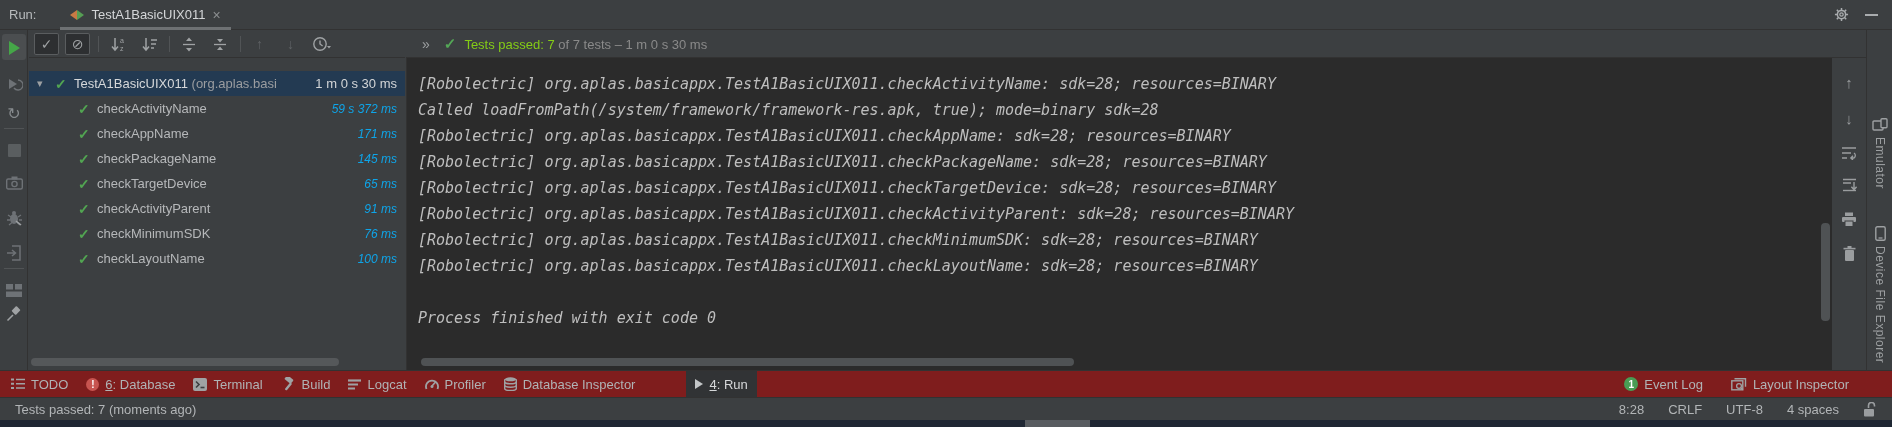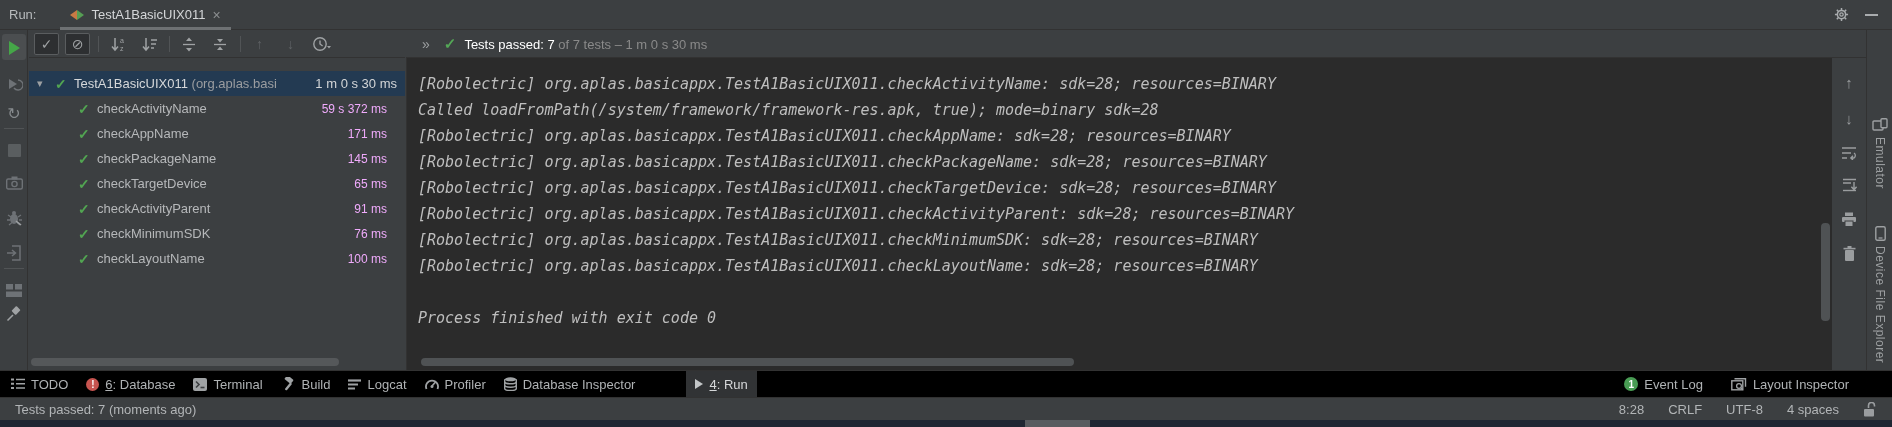--- a/index.html
+++ b/index.html
@@ -30,21 +30,21 @@
     display:flex; align-items:center; }
   .tbtn { width:25px; height:22px; display:flex; align-items:center; justify-content:center;
     margin-left:6px; border-radius:2px; color:#9fa2a4; font-size:14px; }
   .tbtn.pressed { background:#2d2f31; box-shadow:inset 0 0 0 1px #5a5d5f; }
   .tbtn.disabled { color:#5f6265; }
   .tb-sep { width:1px; height:16px; background:#515456; margin-left:8px; }
   .icon-svg { display:block; }
   .overflow-chevron { margin-left:88px; color:#9da0a2; font-size:14px; }
   .summary { display:flex; align-items:center; gap:8px; margin-left:14px; white-space:nowrap; }
   .summary-check { color:#54a857; font-weight:bold; font-size:15px; }
-  .summary-strong { color:#ffffff; }
+  .summary-strong { color:#84cc16; }
   .summary-rest { color:#8a8a8a; }
   
   .left-strip { position:absolute; left:0; top:30px; width:28px; height:340px;
     border-right:1px solid #323232; }
   .ls-item { position:absolute; left:0; width:28px; height:24px;
     display:flex; align-items:center; justify-content:center; }
   .ls-btn-bg { position:absolute; left:2px; top:-2px; width:24px; height:26px;
     background:#4b4e50; border-radius:3px; }
   .play-tri { position:relative; width:0; height:0; border-top:7px solid transparent;
     border-bottom:7px solid transparent; border-left:11px solid #45a648; }
@@ -56,21 +56,21 @@
   .tree-row { position:relative; height:25px; display:flex; align-items:center; white-space:nowrap; }
   .tree-row.selected { background:#233a52; }
   .tw-chevron { position:absolute; left:8px; color:#9da0a2; font-size:11px; }
   .tw-check { color:#52a552; font-weight:bold; font-size:14px; }
   .root-check { position:absolute; left:26px; }
   .root-label { position:absolute; left:45px; color:#d6d8da; }
   .root-pkg { color:#9b9da0; }
   .root-time { position:absolute; right:8px; color:#d3d5d7; }
   .case-check { position:absolute; left:49px; }
   .case-label { position:absolute; left:68px; color:#b6b8ba; }
-  .case-time { position:absolute; right:18px; color:#f0abfc; font-size:12px; }
+  .case-time { position:absolute; right:8px; color:#0ea5e9; font-size:12px;font-style:italic; }
   .tree-hscroll { position:absolute; left:2px; bottom:4px; width:308px; height:8px;
     background:#55585a; border-radius:4px; }
   .console-panel { position:absolute; left:406px; top:57px; width:1426px; height:313px;
     background:#2b2b2b; border-top:1px solid #323232; border-left:1px solid #323232; overflow:hidden; }
   .console-lines { padding:13px 0 0 11px;font-style:italic; }
   .console-line { font-family:"DejaVu Sans Mono","Liberation Mono",monospace;
     font-size:15px; line-height:26px; min-height:26px; color:#bebebe; white-space:pre; }
   .console-hscroll { position:absolute; left:14px; bottom:4px; width:653px; height:8px;
     background:#4f5254; border-radius:4px; }
   .console-vscroll { position:absolute; right:2px; top:165px; width:9px; height:98px;
@@ -79,21 +79,21 @@
     background:#3c3f41; border-top:1px solid #323232; }
   .ci { position:absolute; left:0; width:34px; display:flex; justify-content:center; color:#9a9d9f; font-size:15px; }
   
   .right-strip { position:absolute; left:1866px; top:30px; width:26px; height:368px;
     background:#3c3f41; border-left:1px solid #323232; }
   .vbtn { position:absolute; left:0; width:26px; display:flex; flex-direction:column;
     align-items:center; gap:5px; color:#9da0a2; }
   .vlabel { writing-mode:vertical-rl; font-size:12px; letter-spacing:0.5px; white-space:nowrap; }
   
   .twbar { position:absolute; left:0; top:370px; width:100%; height:27px;
-    background:#000000; border-top:1px solid #323232; display:flex; align-items:center; }
+    background:#7f1d1d; border-top:1px solid #323232; display:flex; align-items:center; }
   .tw-item { display:flex; align-items:center; gap:6px; height:27px; padding:0 9px;
     color:#b0b3b5; white-space:nowrap; }
   .tw-item.first { margin-left:2px; }
   .tw-item.selected { background:#313335; color:#d5d7d9; }
   .u { text-decoration:underline; }
   .problem-badge { width:13px; height:13px; border-radius:50%; background:#c75450; color:#fff;
     font-size:10px; font-weight:bold; display:flex; align-items:center; justify-content:center; }
   .event-badge { width:14px; height:14px; border-radius:50%; background:#499c54; color:#fff;
     font-size:10px; font-weight:bold; display:flex; align-items:center; justify-content:center; }
   .run-tri { width:0; height:0; border-top:5px solid transparent; border-bottom:5px solid transparent;

